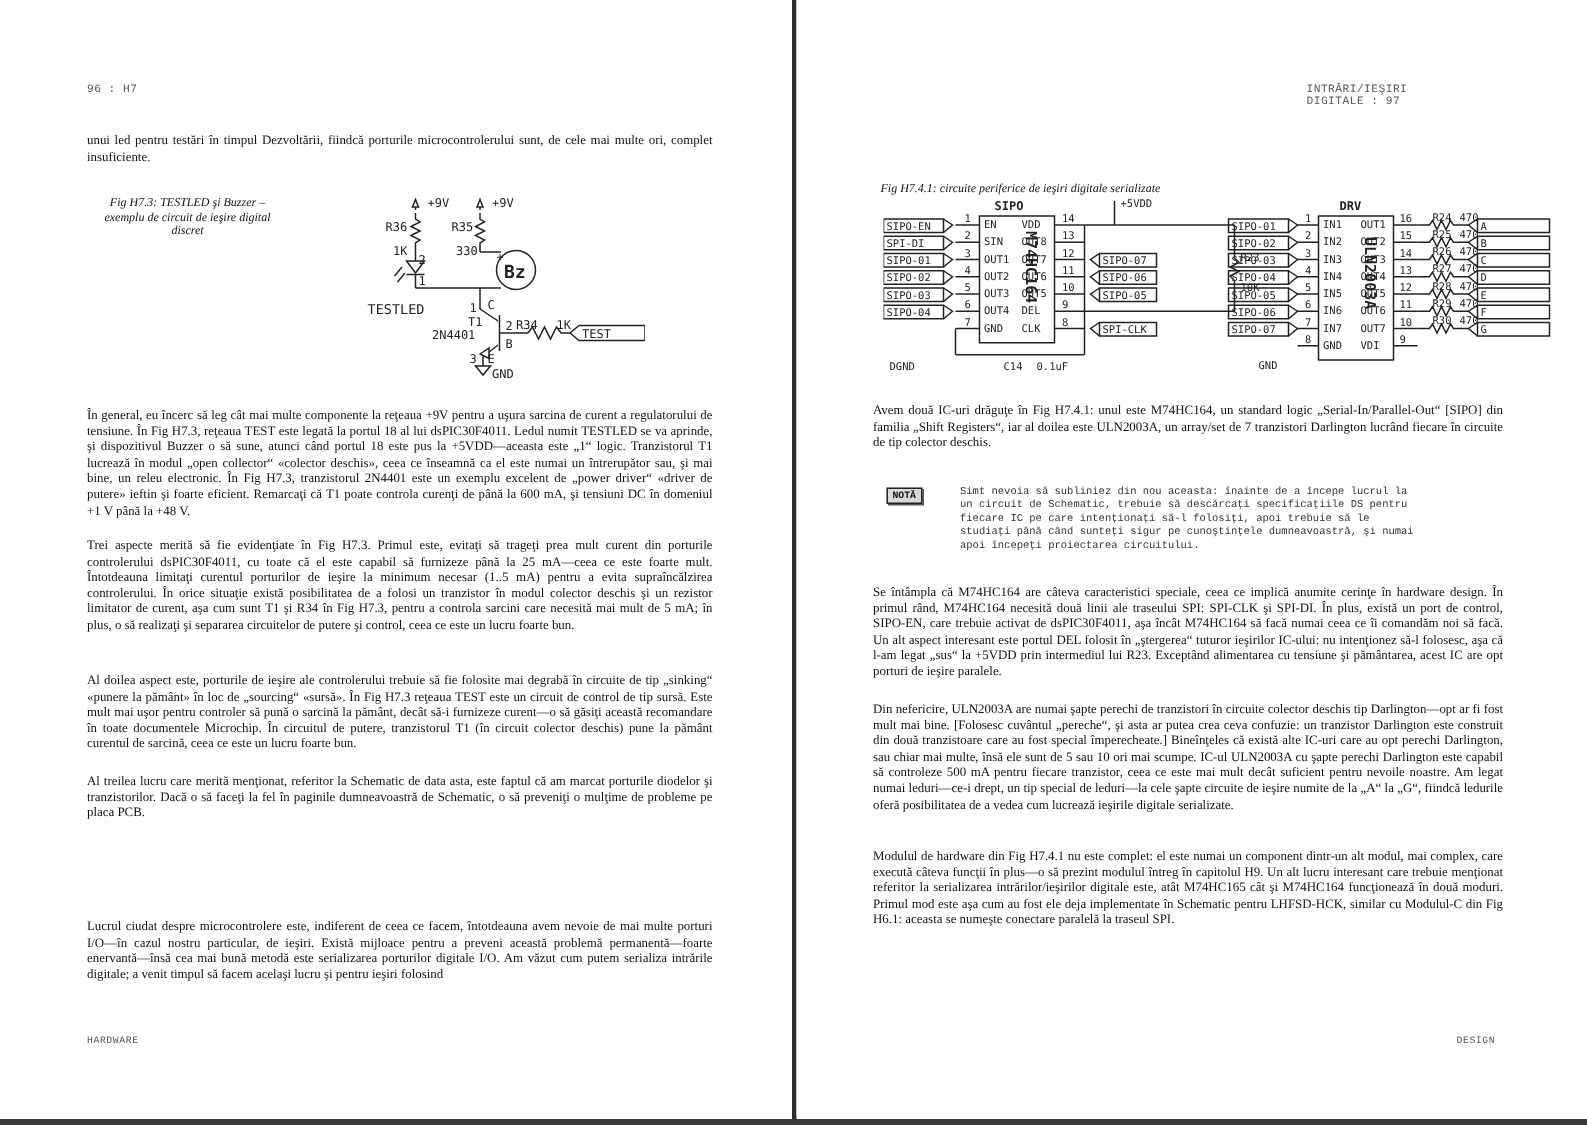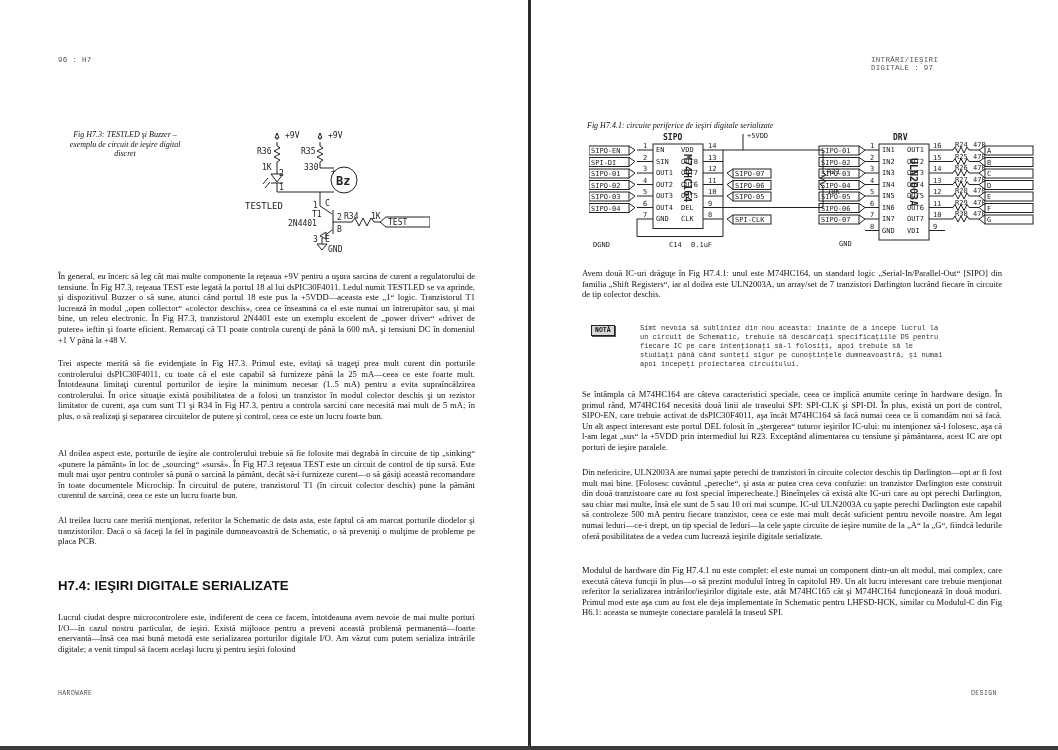--- a/index.html
+++ b/index.html
@@ -17,20 +17,21 @@
   .note-box { position:absolute; border:1px solid #222; background:#d8d8d8; font-family:"Liberation Mono", monospace; font-weight:bold; font-size:6.5px; padding:1px 3px; box-shadow:1px 1px 0 #555; }
   .note-text { position:absolute; font-family:Liberation Mono, monospace; font-size:7px; line-height:9.1px; color:#333; white-space:pre; }
   svg text { font-family:"DejaVu Sans Mono", monospace; }
 </style>
 </head>
 <body>
 
 <div class="page page-left">
   <div class="running-head" style="left:58px; top:56px;">96 : H7</div>
 
+  <p class="para" style="left:58px; top:88px; width:417px;">unui led pentru testări în timpul Dezvoltării, fiindcă porturile microcontrolerului sunt, de cele mai multe ori, complet insuficiente.</p>
 
   <div class="caption" style="left:60px; top:130px; width:130px;">Fig H7.3: TESTLED şi Buzzer – exemplu de circuit de ieşire digital discret</div>
 
   <svg style="position:absolute; left:240px; top:128px;" width="190" height="125" viewBox="0 0 190 125">
     <g stroke="#222" fill="none" stroke-width="1">
 
       <line x1="37" y1="5" x2="37" y2="12"></line>
       <polygon points="35,10 37,5 39,10" fill="#fff"></polygon>
 
       <polyline points="37,14 37,18 40,20 34,23 40,26 34,29 40,32 37,34 37,38"></polyline>
@@ -93,21 +94,20 @@
       <text x="131" y="91">1K</text>
       <text x="148" y="97">TEST</text>
     </g>
   </svg>
 
   <p class="para" style="left:58px; top:271px; width:417px;">În general, eu încerc să leg cât mai multe componente la reţeaua +9V pentru a uşura sarcina de curent a regulatorului de tensiune. În Fig H7.3, reţeaua TEST este legată la portul 18 al lui dsPIC30F4011. Ledul numit TESTLED se va aprinde, şi dispozitivul Buzzer o să sune, atunci când portul 18 este pus la +5VDD—aceasta este „1“ logic. Tranzistorul T1 lucrează în modul „open collector“ «colector deschis», ceea ce înseamnă ca el este numai un întrerupător sau, şi mai bine, un releu electronic. În Fig H7.3, tranzistorul 2N4401 este un exemplu excelent de „power driver“ «driver de putere» ieftin şi foarte eficient. Remarcaţi că T1 poate controla curenţi de până la 600 mA, şi tensiuni DC în domeniul +1 V până la +48 V.</p>
   <p class="para" style="left:58px; top:358px; width:417px;">Trei aspecte merită să fie evidenţiate în Fig H7.3. Primul este, evitaţi să trageţi prea mult curent din porturile controlerului dsPIC30F4011, cu toate că el este capabil să furnizeze până la 25 mA—ceea ce este foarte mult. Întotdeauna limitaţi curentul porturilor de ieşire la minimum necesar (1..5 mA) pentru a evita supraîncălzirea controlerului. În orice situaţie există posibilitatea de a folosi un tranzistor în modul colector deschis şi un rezistor limitator de curent, aşa cum sunt T1 şi R34 în Fig H7.3, pentru a controla sarcini care necesită mai mult de 5 mA; în plus, o să realizaţi şi separarea circuitelor de putere şi control, ceea ce este un lucru foarte bun.</p>
   <p class="para" style="left:58px; top:448px; width:417px;">Al doilea aspect este, porturile de ieşire ale controlerului trebuie să fie folosite mai degrabă în circuite de tip „sinking“ «punere la pământ» în loc de „sourcing“ «sursă». În Fig H7.3 reţeaua TEST este un circuit de control de tip sursă. Este mult mai uşor pentru controler să pună o sarcină la pământ, decât să-i furnizeze curent—o să găsiţi această recomandare în toate documentele Microchip. În circuitul de putere, tranzistorul T1 (în circuit colector deschis) pune la pământ curentul de sarcină, ceea ce este un lucru foarte bun.</p>
   <p class="para" style="left:58px; top:515px; width:417px;">Al treilea lucru care merită menţionat, referitor la Schematic de data asta, este faptul că am marcat porturile diodelor şi tranzistorilor. Dacă o să faceţi la fel în paginile dumneavoastră de Schematic, o să preveniţi o mulţime de probleme pe placa PCB.</p>
 
-  <div class="heading" style="left:58px; top:578px;">H7.4: IEŞIRI DIGITALE SERIALIZATE</div>
 
   <p class="para" style="left:58px; top:612px; width:417px;">Lucrul ciudat despre microcontrolere este, indiferent de ceea ce facem, întotdeauna avem nevoie de mai multe porturi I/O—în cazul nostru particular, de ieşiri. Există mijloace pentru a preveni această problemă permanentă—foarte enervantă—însă cea mai bună metodă este serializarea porturilor digitale I/O. Am văzut cum putem serializa intrările digitale; a venit timpul să facem acelaşi lucru şi pentru ieşiri folosind</p>
 
   <div class="running-foot" style="left:58px; top:690px;">HARDWARE</div>
 </div>
 
 <div class="spine"></div>
 
 <div class="page page-right">
   <div class="running-head" style="left:340px; top:56px;">INTRĂRI/IEŞIRI DIGITALE : 97</div>

